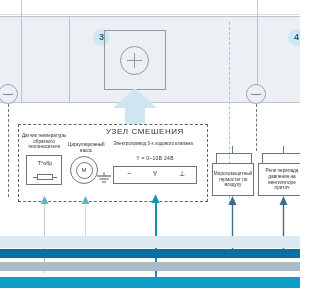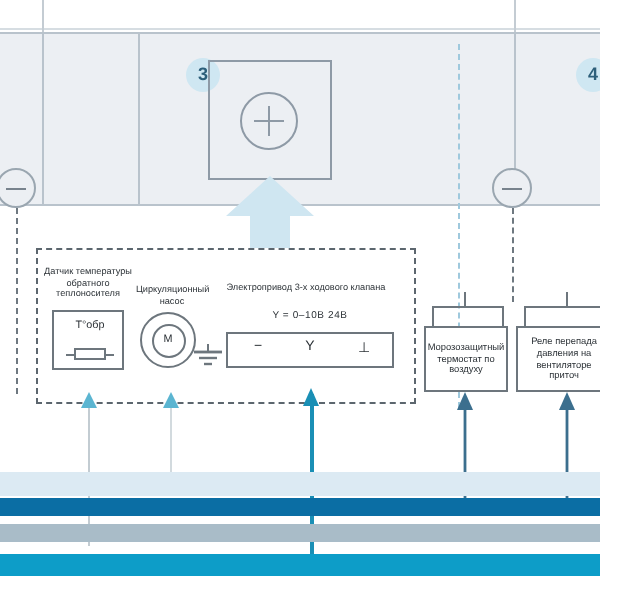--- a/index.html
+++ b/index.html
@@ -215,20 +215,21 @@
   </svg>
 
   <div class="sensor s-left"></div>
   <div class="sensor s-right"></div>
   <div class="droplead dl1"></div>
   <div class="droplead dl2"></div>
 
   <div class="dashdot"></div>
 
   <div class="mix-box"></div>
+  <div class="mix-title">УЗЕЛ СМЕШЕНИЯ</div>
 
   <div class="cap c-sensor">Датчик температуры обратного теплоносителя</div>
   <div class="cap c-pump">Циркуляционный насос</div>
   <div class="cap c-valve">Электропривод 3-х ходового клапана</div>
   <div class="cap c-range">Y = 0–10В     24В</div>
 
   <div class="sensor-block">
     <div class="lbl">T°обр</div>
     <div class="chip"></div>
   </div>

